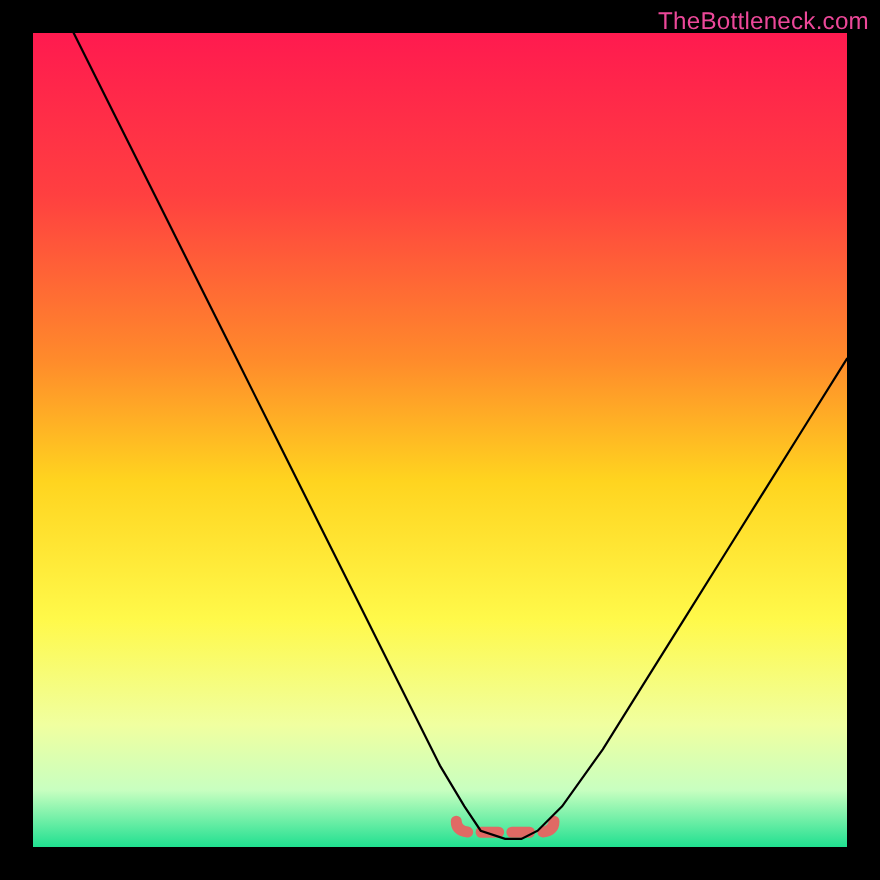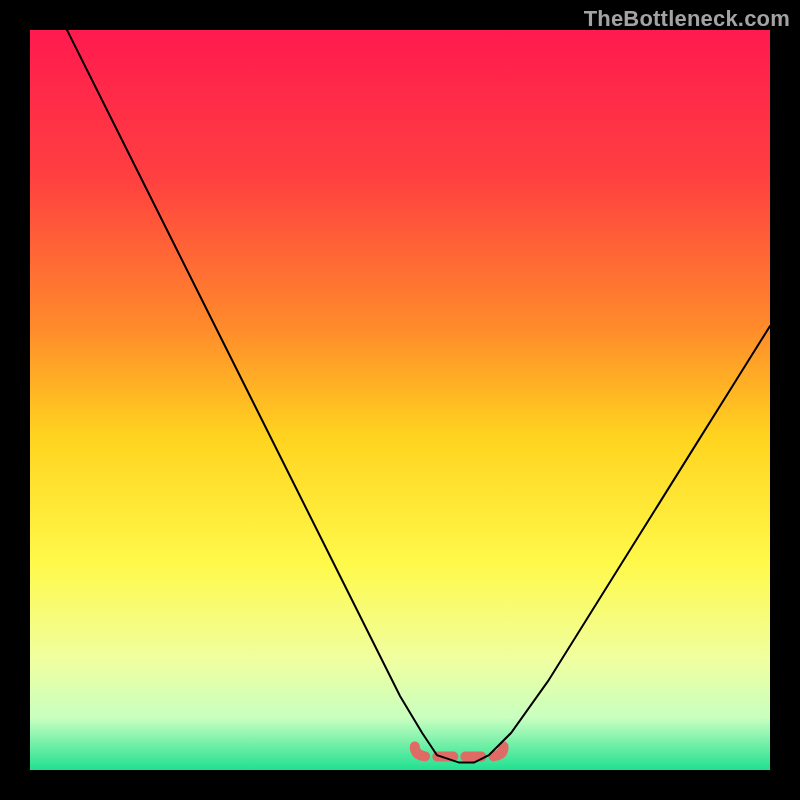--- a/index.html
+++ b/index.html
@@ -16,23 +16,23 @@
     top: 0;
     left: 0;
     width: 800px;
     height: 800px;
     background: #000;
   }
   .watermark {
     position: absolute;
     top: 6px;
     right: 10px;
-    color: #a3a3a3;
+    color: #ec4899;
     font-size: 22px;
-    font-weight: 700;
+    font-weight: 400;
     letter-spacing: 0.2px;
     z-index: 20;
   }
   .plot-area {
     position: absolute;
     left: 30px;
     top: 30px;
     width: 740px;
     height: 740px;
     overflow: hidden;

